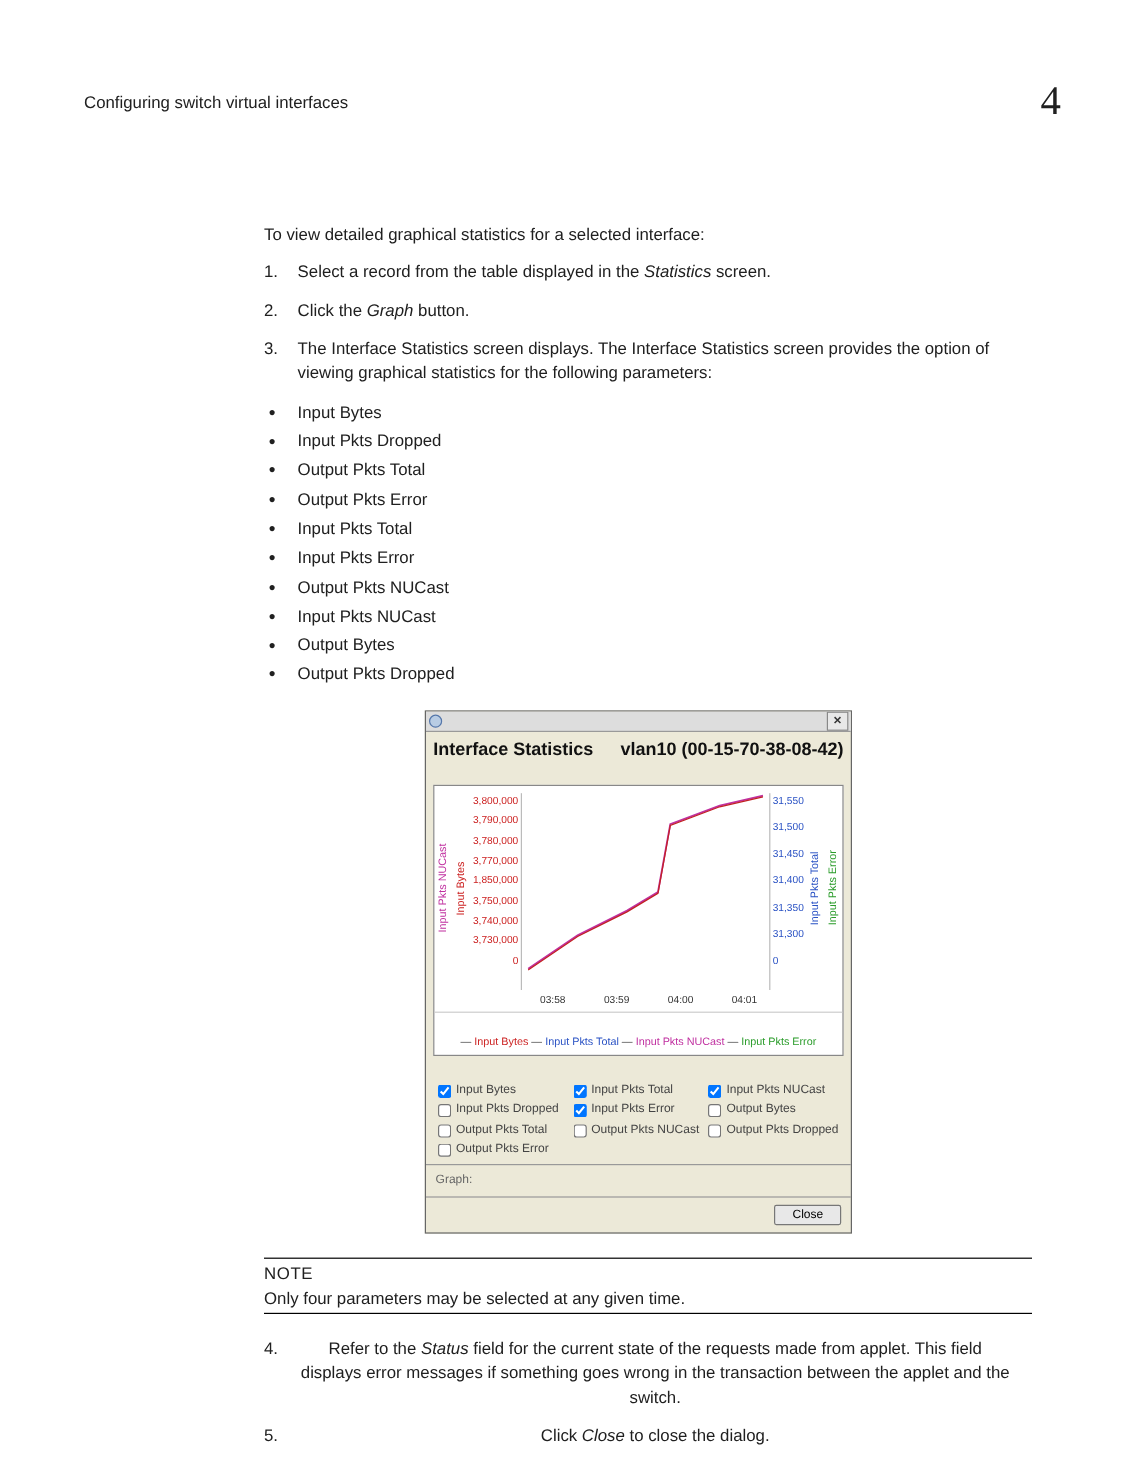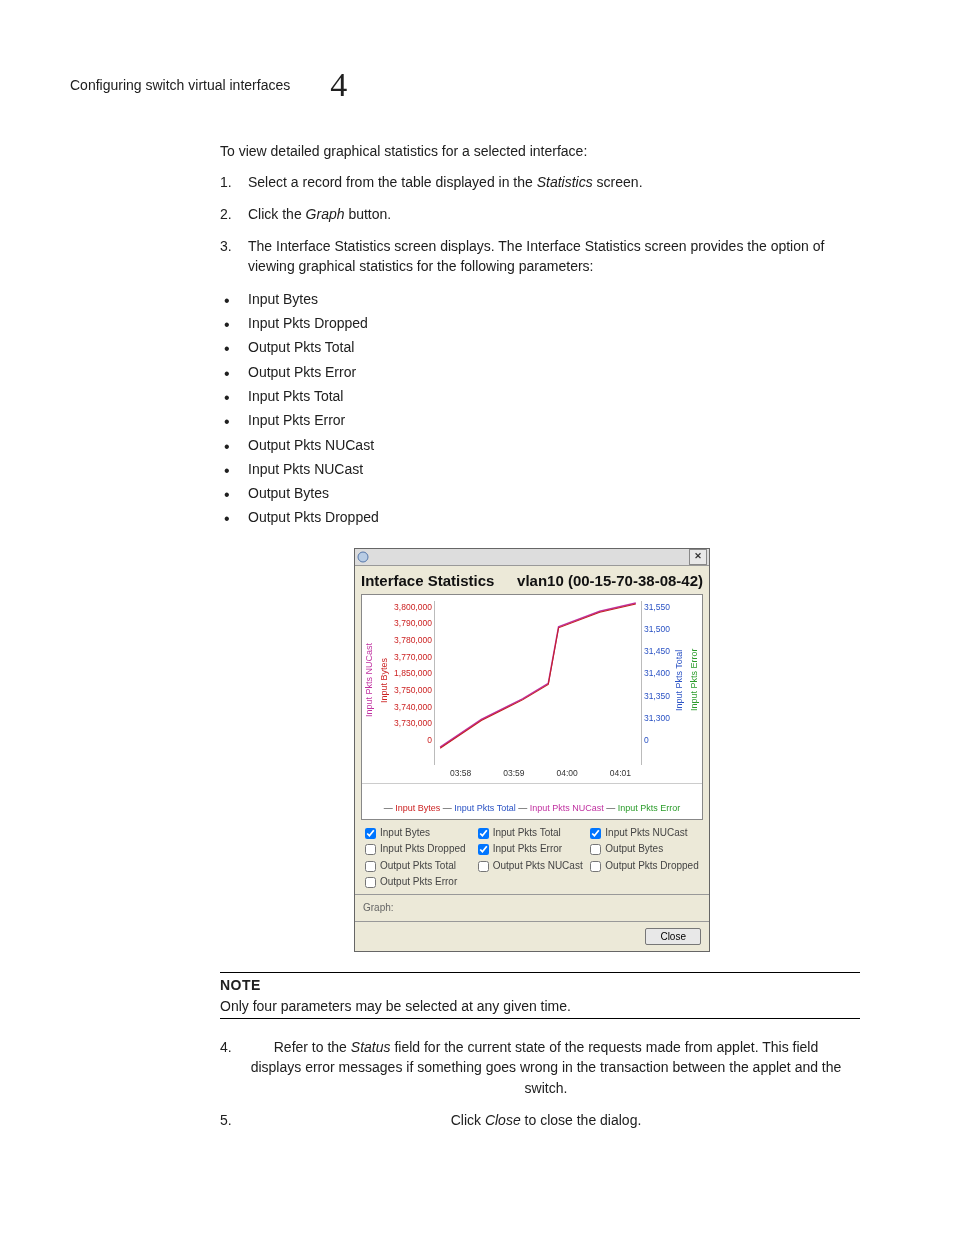--- a/index.html
+++ b/index.html
@@ -7,22 +7,22 @@
     font-size: 14px;
     color: #202020;
     margin: 0;
     padding: 60px 70px 60px 70px;
     background: #fff;
     line-height: 1.45;
   }
   .header {
     display: flex;
     align-items: center;
-    justify-content: flex-start;
-    margin-bottom: 32px;
+    justify-content: space-between;
+    margin-bottom: 76px;
   }
   .header .title {
     margin-right: 40px;
     font-size: 14px;
   }
   .header .chap {
     font-family: Georgia, 'Times New Roman', serif;
     font-size: 34px;
     font-weight: 500;
   }
@@ -41,21 +41,21 @@
   em.ui { font-style: italic; }
 
   
   .winwrap { margin: 20px auto; width: 356px; }
   .win { border: 1.5px solid #666; background: #ece9d8; font-family: Tahoma, Arial, sans-serif; font-size: 10px; color: #333; }
   .win-titlebar { height: 16px; background: #ddd; border-bottom: 1px solid #999; display: flex; align-items: center; justify-content: space-between; padding: 0 2px; }
   .win-java { width: 12px; height: 12px; display: inline-block; }
   .win-close { width: 16px; height: 14px; border: 1px solid #888; background: #e8e8e8; font-size: 9px; line-height: 12px; text-align: center; font-weight: bold; }
   .panel-head { display: flex; justify-content: space-between; font-size: 15px; font-weight: bold; padding: 4px 6px 2px; color:#111; }
   .panel-head .right { font-weight: bold; }
-  .plotbox { background:#fff; border:1px solid #888; margin:0 6px; }
+  .plotbox { background:#fff; border:1px solid #888; margin:16px 6px; }
   .plotrow { display:flex; height:170px; }
   .ylabel-v { writing-mode: vertical-rl; transform: rotate(180deg); font-size:9px; display:flex; align-items:center; justify-content:center; padding:0 1px; }
   .ylab-nucast { color:#c030a0; }
   .ylab-bytes  { color:#c22; }
   .ylab-total  { color:#2a52c4; }
   .ylab-error  { color:#2a9c2a; }
   .yaxis { display:flex; flex-direction:column; justify-content:space-between; padding:6px 2px 18px; font-size:8.5px; text-align:right; }
   .yaxis.left { color:#c22; }
   .yaxis.right { color:#2a52c4; text-align:left; }
   .plotarea { flex:1; position:relative; border-left:1px solid #bbb; border-right:1px solid #bbb; margin:6px 0 0; }
@@ -65,21 +65,21 @@
   .legend-line .lb { color:#c22; } .legend-line .lt{color:#2a52c4;} .legend-line .ln{color:#c030a0;} .legend-line .le{color:#2a9c2a;}
   .checks { display:grid; grid-template-columns: repeat(3,1fr); gap:2px 4px; padding:6px 10px 4px; font-size:10px; }
   .checks label { display:flex; align-items:center; gap:4px; color:#444; white-space:nowrap; }
   .checks input { width:11px; height:11px; margin:0; }
   .status-row { border-top:1px solid #999; padding:6px 8px; font-size:10px; color:#666; }
   .btnrow { border-top:1px solid #999; padding:6px 8px; text-align:right; }
   .btnrow button { font-size:10px; padding:2px 14px; background:#e8e8e8; border:1px solid #777; border-radius:2px; }
 
   .note-block { margin: 14px auto 18px; width: 640px; }
   .note-rule { border: none; border-top: 1.5px solid #000; margin: 2px 0; }
-  .note-head { font-family: "Arial Black", Arial, sans-serif; font-weight: 700; letter-spacing: .5px; }
+  .note-head { font-family: "Arial Black", Arial, sans-serif; font-weight: 400; letter-spacing: .5px; }
 </style>
 </head>
 <body>
 
 <div class="header">
   <span class="title">Configuring switch virtual interfaces</span>
   <span class="chap">4</span>
 </div>
 
 <div class="content">

